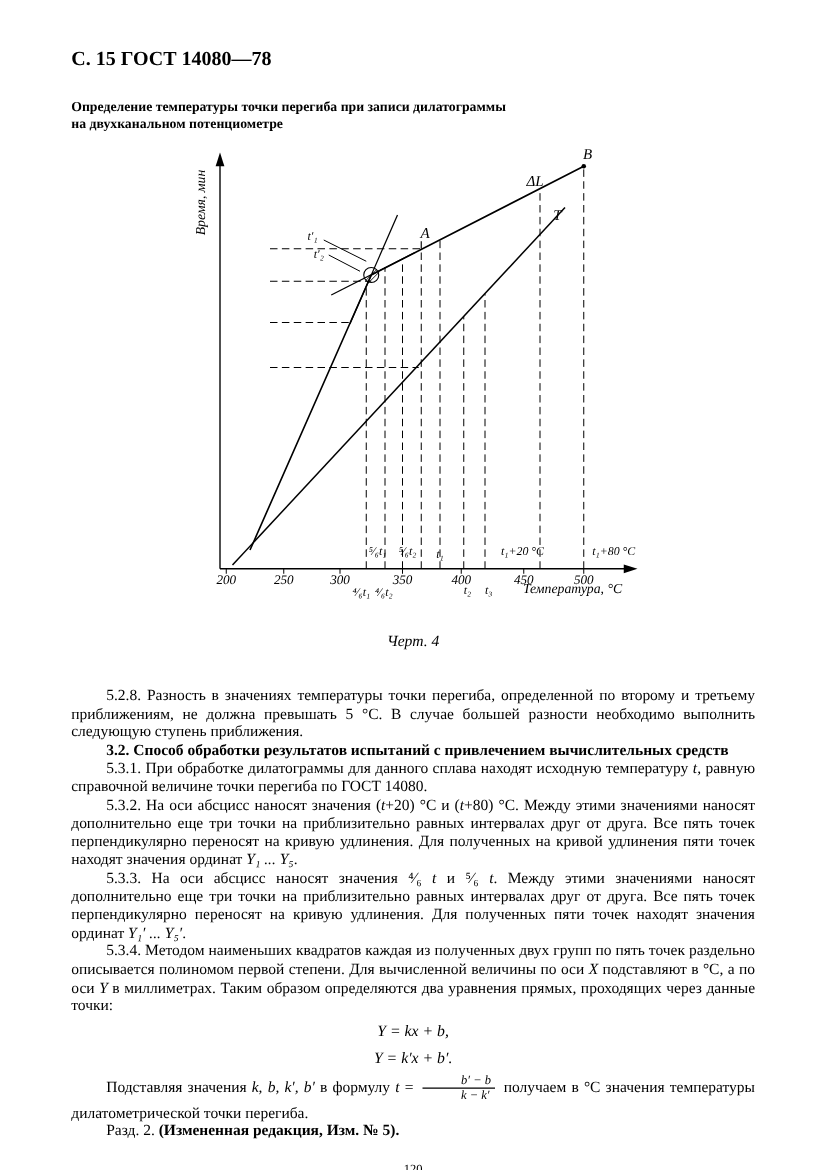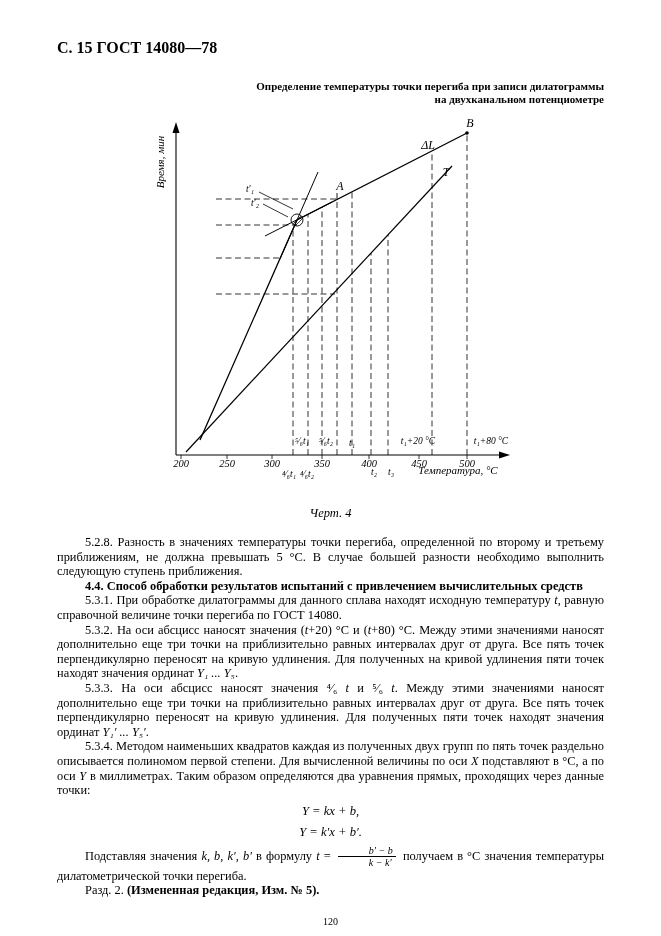--- a/index.html
+++ b/index.html
@@ -2,24 +2,24 @@
 <html><head>
 <meta charset="utf-8">
 <style>
   html,body{margin:0;padding:0;}
   body{
     width:661px;height:936px;background:#ffffff;color:#000;
     font-family:"Liberation Serif", serif;overflow:hidden;position:relative;
   }
   .page{padding:40px 57px 0 57px;}
   .header{font-weight:bold;font-size:16px;line-height:16px;}
-  .fig-title{margin-top:24px;text-align:right;font-weight:bold;font-size:11px;line-height:13px;}
+  .fig-title{margin-top:24px;text-align:left;font-weight:bold;font-size:11px;line-height:13px;}
   .chartwrap{position:relative;left:-57px;width:661px;height:392px;margin-top:6px;}
   .caption{margin-top:2px;text-align:center;font-size:12.5px;font-style:italic;}
-  .body{margin-top:14px;}
+  .body{margin-top:28px;}
   .para{margin:0;text-indent:28px;font-size:12.4px;line-height:14.6px;text-align:justify;}
   .head{font-weight:bold;}
   .formula{margin:5px 0;text-indent:0;text-align:center;font-style:italic;font-size:12.6px;line-height:16px;}
   .bseg{font-weight:bold;}
   .iseg{font-style:italic;}
   .frac{display:inline-block;vertical-align:middle;text-align:left;font-style:italic;
         font-size:10px;line-height:1.15;margin:0 3px;}
   .frac .num{display:block;border-bottom:1px solid #000;padding:0 3px;}
   .frac .den{display:block;padding:0 3px;}
   .pagenum{margin-top:18px;text-align:center;font-size:10px;}
@@ -105,21 +105,21 @@
         <text x="307" y="365" class="small" text-anchor="middle">⁴⁄₆t₂</text>
         <text x="374" y="363" class="small" text-anchor="middle">t₂</text>
         <text x="391" y="363" class="small" text-anchor="middle">t₃</text>
       </svg>
   </div>
 
   <div class="caption">Черт. 4</div>
 
   <div class="body">
       <p class="para"><span>5.2.8. Разность в значениях температуры точки перегиба, определенной по второму и третьему приближениям, не должна превышать 5 °С. В случае большей разности необходимо выполнить следующую ступень приближения.</span></p>
-      <p class="para head"><span>4.4. Способ обработки результатов испытаний с привлечением вычислительных средств</span></p>
+      <p class="para head"><span>3.2. Способ обработки результатов испытаний с привлечением вычислительных средств</span></p>
       <p class="para"><span>5.3.1. При обработке дилатограммы для данного сплава находят исходную температуру </span><span class="iseg">t</span><span>, равную справочной величине точки перегиба по ГОСТ 14080.</span></p>
       <p class="para"><span>5.3.2. На оси абсцисс наносят значения (</span><span class="iseg">t</span><span>+20) °С и (</span><span class="iseg">t</span><span>+80) °С. Между этими значениями наносят дополнительно еще три точки на приблизительно равных интервалах друг от друга. Все пять точек перпендикулярно переносят на кривую удлинения. Для полученных на кривой удлинения пяти точек находят значения ординат </span><span class="iseg">Y₁ ... Y₅</span><span>.</span></p>
       <p class="para"><span>5.3.3. На оси абсцисс наносят значения ⁴⁄₆ </span><span class="iseg">t</span><span> и ⁵⁄₆ </span><span class="iseg">t</span><span>. Между этими значениями наносят дополнительно еще три точки на приблизительно равных интервалах друг от друга. Все пять точек перпендикулярно переносят на кривую удлинения. Для полученных пяти точек находят значения ординат </span><span class="iseg">Y₁′ ... Y₅′</span><span>.</span></p>
       <p class="para"><span>5.3.4. Методом наименьших квадратов каждая из полученных двух групп по пять точек раздельно описывается полиномом первой степени. Для вычисленной величины по оси </span><span class="iseg">X</span><span> подставляют в °С, а по оси </span><span class="iseg">Y</span><span> в миллиметрах. Таким образом определяются два уравнения прямых, проходящих через данные точки:</span></p>
       <p class="formula"><span class="iseg">Y = kx + b,</span></p>
       <p class="formula"><span class="iseg">Y = k′x + b′.</span></p>
       <p class="para"><span>Подставляя значения </span><span class="iseg">k, b, k′, b′</span><span> в формулу </span><span class="iseg">t</span><span> = </span><span class="frac"><span class="num">b′ − b</span><span class="den">k − k′</span></span><span> получаем в °С значения температуры дилатометрической точки перегиба.</span></p>
       <p class="para"><span>Разд. 2. </span><span class="bseg">(Измененная редакция, Изм. № 5).</span></p>
     </div>
 

